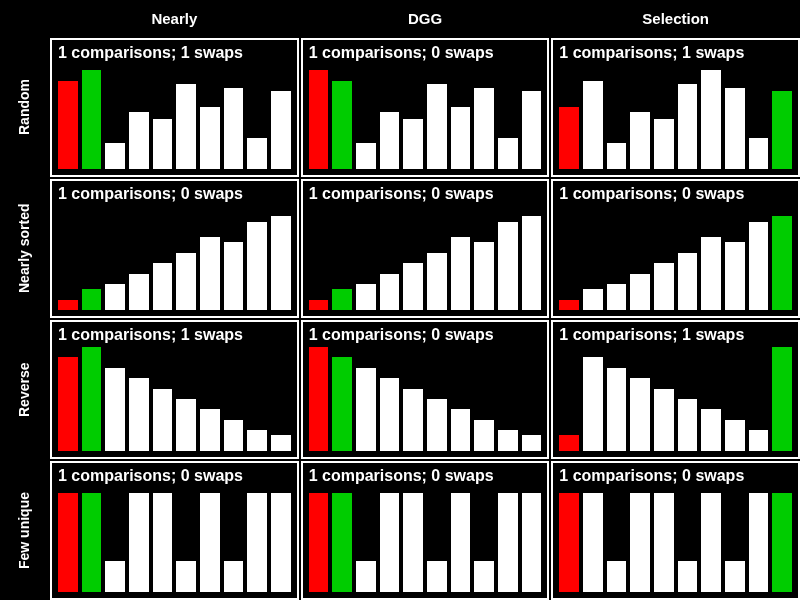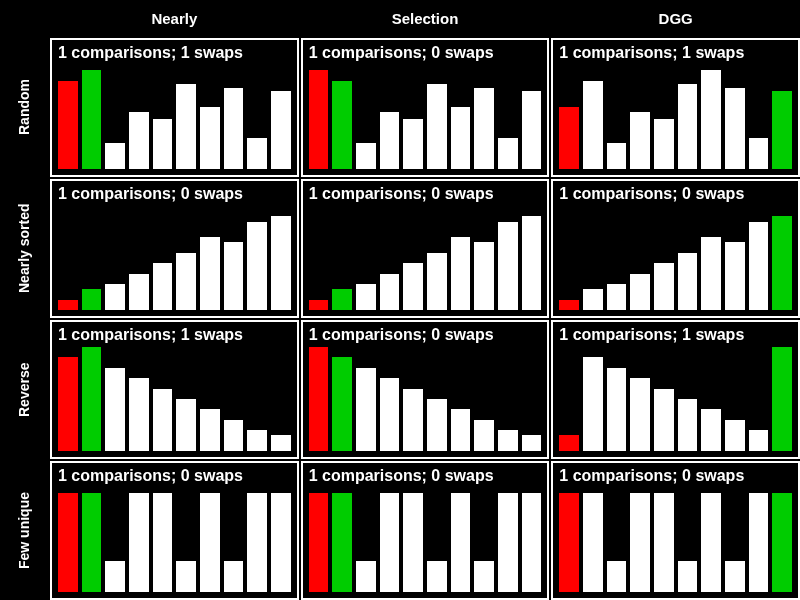--- a/index.html
+++ b/index.html
@@ -65,22 +65,22 @@
   }
   .bar.red { background: #f00; }
   .bar.green { background: #0c0; }
 </style>
 </head>
 <body>
 
 <div class="grid">
   <div class="corner"></div>
   <div class="col-header">Nearly</div>
+  <div class="col-header">DGG</div>
   <div class="col-header">Selection</div>
-  <div class="col-header">DGG</div>
 
   <div class="row-header">Random</div>
   <div class="cell">
       <div class="status">1 comparisons; 1 swaps</div>
       <div class="bars">
         <div class="bar red" style="height: 85%;"></div>
         <div class="bar green" style="height: 95%;"></div>
         <div class="bar" style="height: 25%;"></div>
         <div class="bar" style="height: 55%;"></div>
         <div class="bar" style="height: 48%;"></div>

